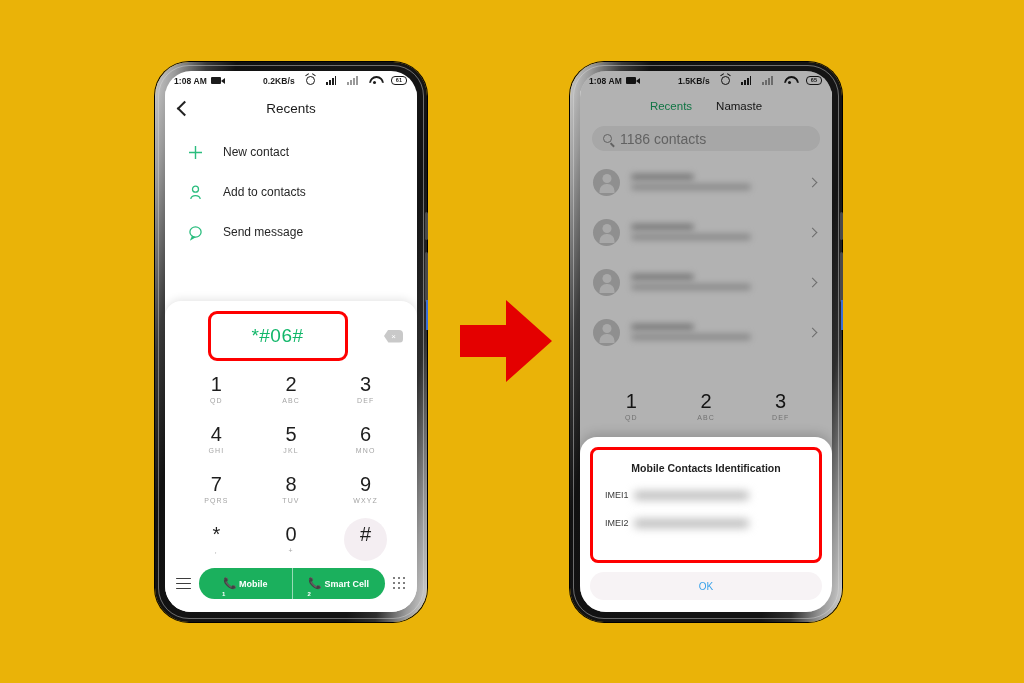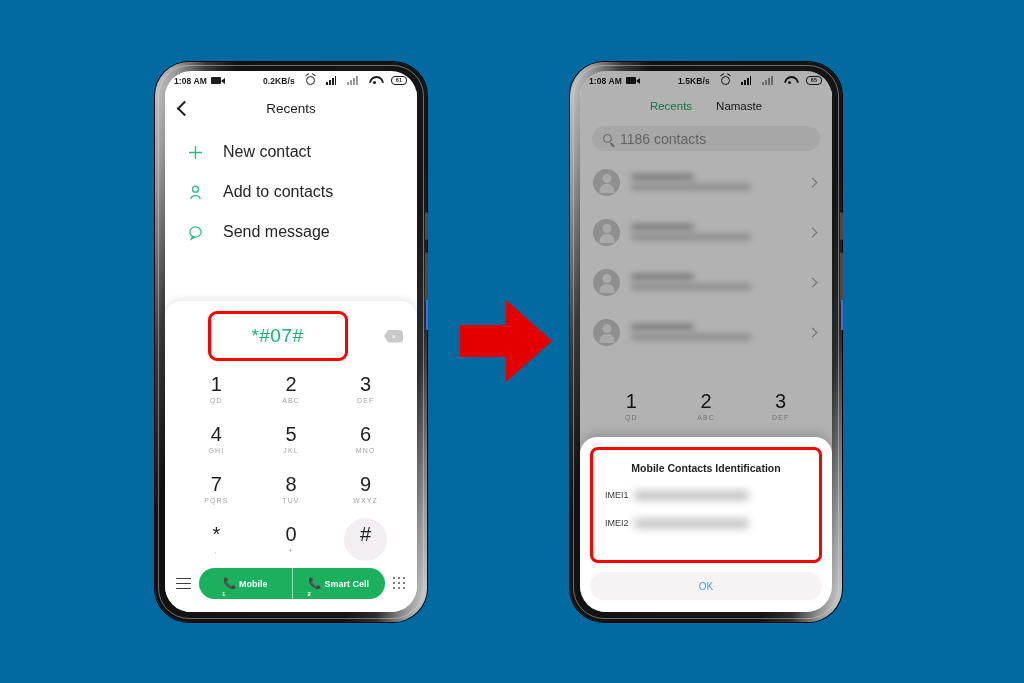--- a/index.html
+++ b/index.html
@@ -2,21 +2,21 @@
 <html><head>
 <meta charset="utf-8">
 <style>
   * { box-sizing: border-box; margin: 0; padding: 0; }
   html, body {
     width: 1024px; height: 683px;
     background: #000;
     font-family: "Liberation Sans", sans-serif;
     overflow: hidden;
   }
-  .stage { position: relative; width: 1024px; height: 683px; background: #0369a1; }
+  .stage { position: relative; width: 1024px; height: 683px; background: #eab308; }
 
   
   .phone {
     position: absolute;
     border-radius: 34px;
     background: linear-gradient(100deg,#cfcfcf 0%,#9a9a9a 6%,#3a3a3a 14%,#111 22%,#141414 50%,#141414 78%,#2e2e2e 86%,#9a9a9a 94%,#d8d8d8 100%);
     padding: 9px 10px 10px 10px;
     box-shadow: 0 0 0 1px #000;
   }
   .phone.left  { left: 155px;  top: 62px;  width: 272px; height: 560px; }
@@ -101,21 +101,21 @@
     font-size:13.5px; color:#1a1a1a;
   }
 
   
   .menu-list { background:#fff; padding-top: 6px; }
   .menu-item {
     display:flex; align-items:center; gap:19px;
     height:40px; padding:0 22px; cursor:pointer;
   }
   .menu-icon { width:17px; height:17px; flex:0 0 17px; color:#2bbd7e; position:relative; }
-  .menu-label { font-size:16px; color:#262626; }
+  .menu-label { font-size:12px; color:#262626; }
 
   
   .dial-sheet {
     margin-top:auto; background:#fff;
     border-radius:16px 16px 0 0;
     box-shadow: 0 -2px 9px rgba(0,0,0,.10);
     padding: 9px 0 0 0;
     display:flex; flex-direction:column;
   }
   .dial-input-row { display:flex; align-items:center; padding: 0 12px; height:52px; }
@@ -280,21 +280,21 @@
               </svg>
           </span>
           <span class="menu-label">Send message</span>
         </div>
       </div>
 
       <div class="dial-sheet">
         <div class="dial-input-row">
           <div class="dial-field-wrap">
             <div class="dial-field">
-              <span class="dial-value">*#07#</span>
+              <span class="dial-value">*#06#</span>
             </div>
           </div>
           <div class="backspace">×</div>
         </div>
 
         <div class="keys">
           <div class="key">
               <span class="kd">1</span>
               <span class="ks">QD</span>
             </div>

